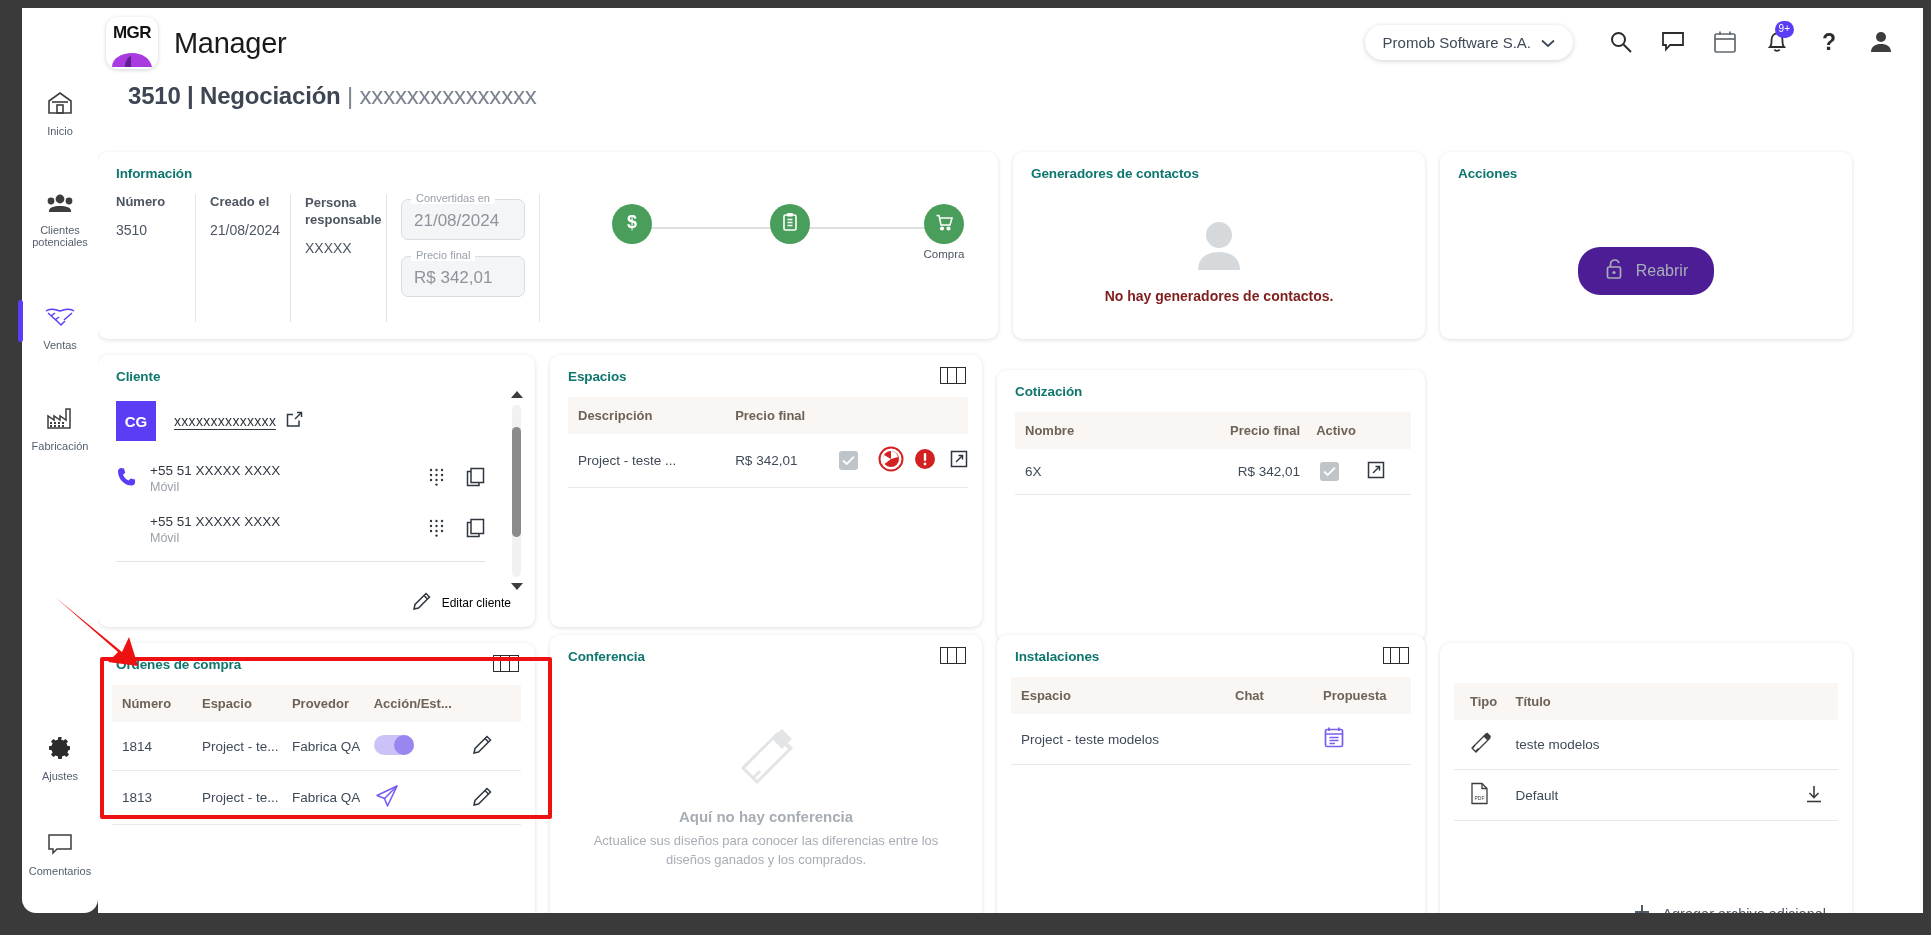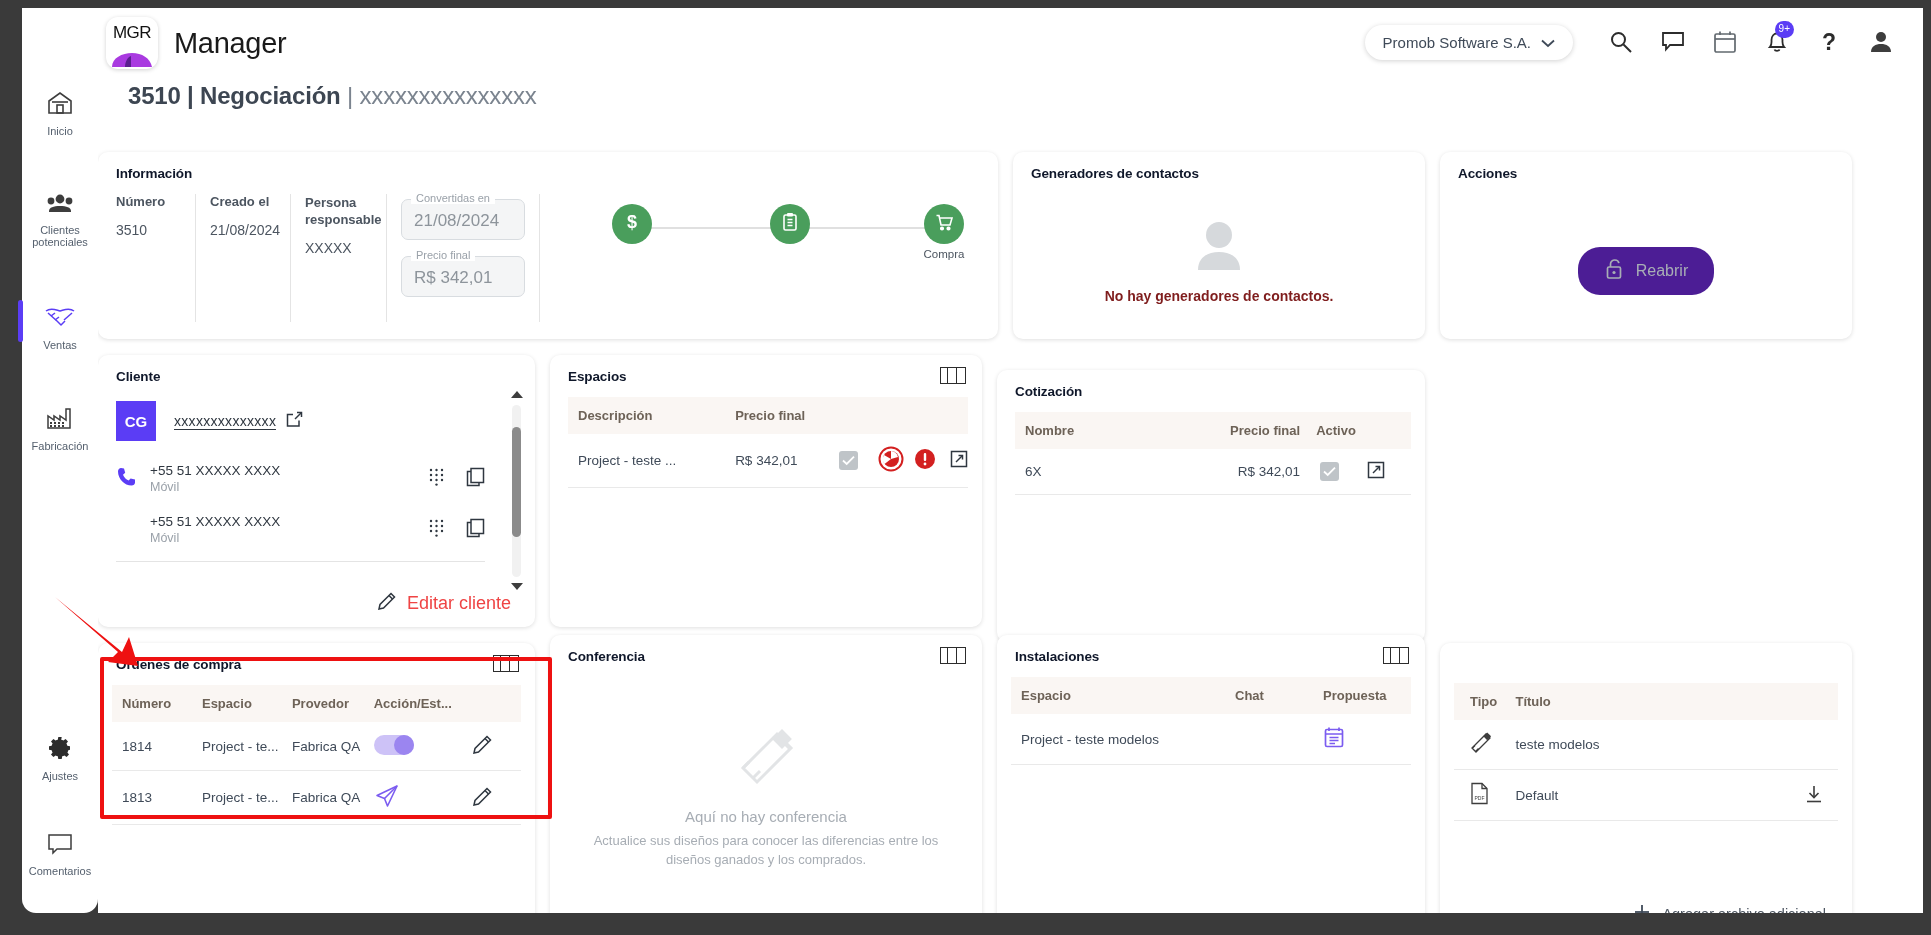--- a/index.html
+++ b/index.html
@@ -54,21 +54,21 @@
     display: flex; align-items: center; padding-left: 0px;
   }
   .brand { display: flex; align-items: center; gap: 16px; margin-left: 8px;}
   .logo {
     width: 52px; height: 52px; border-radius: 12px; background: #fff;
     box-shadow: 0 1px 4px rgba(0,0,0,.18);
     display: flex; flex-direction: column; overflow: hidden;
   }
   .logo-top {
     flex: 1; display:flex; align-items:center; justify-content:center;
-    font-weight: 400; font-size: 17px; letter-spacing: -0.5px; color: #111;
+    font-weight: 700; font-size: 17px; letter-spacing: -0.5px; color: #111;
     font-family: "Liberation Sans", sans-serif;
   }
   .logo-bot { height: 20px; position: relative; }
   .brand-name {
     font-size: 29px; color: #1a1a1a; font-weight: 400; letter-spacing: -0.3px;
   }
   .top-right { position: absolute; right: 16px; top: 12px; display: flex; align-items: center; gap: 0px; }
   .company-pill {
     display:flex; align-items:center; gap:10px;
     background:#fff; border-radius: 20px; padding: 9px 18px;
@@ -92,21 +92,21 @@
   
   .content { position: absolute; left: 0; right: 0; top: 122px; bottom: 0; padding: 0 18px 0 18px; }
   .card {
     position: absolute;
     background: #fff;
     border-radius: 10px;
     box-shadow: 0 1px 4px rgba(0,0,0,.13);
     overflow: hidden;
   }
   .card-title {
-    font-size: 13.5px; font-weight: 700; color: #0f172a; padding: 14px 0 0 18px;
+    font-size: 13.5px; font-weight: 700; color: #0f766e; padding: 14px 0 0 18px;
     letter-spacing: -0.1px;
   }
   .split-icon {
     position: absolute; top: 12px; right: 16px;
     width: 26px; height: 17px; cursor: pointer;
   }
   .split-icon i {
     position:absolute; top:0; bottom:0; border:1.6px solid #2c2c2c;
   }
   
@@ -543,21 +543,21 @@
 
         <div class="link-row" style="position:absolute; right:24px; bottom:12px;">
           <span>
             <svg width="20" height="20" viewBox="0 0 20 20">
                 <g fill="none" stroke="#2f3740" stroke-width="1.5">
               <path d="M2 18 L3 13.5 L14 2.5 L17.5 6 L6.5 17 Z"></path>
                   <path d="M12 4.5 L15.5 8"></path>
                 </g>
               </svg>
           </span>
-          <span style="font-size:18px;color:#ef4444;text-align:right;">Editar cliente</span>
+          <span style="font-size:12px;color:#000000;text-align:right;">Editar cliente</span>
         </div>
       </div>
 
       <div class="card" style="left:452px; top:225px; width:432px; height:272px;">
         <div class="card-title">Espacios</div>
         <div class="split-icon">
           <i style="left:0;  width:8px;"></i>
             <i style="left:7px; width:10px;"></i>
             <i style="left:16px; width:10px;"></i>
         </div>
@@ -743,21 +743,21 @@
             <svg width="62" height="62" viewBox="0 0 62 62">
                 <g fill="none" stroke="#e2e4e6" stroke-width="3">
               <path d="M8 44 L22 58 L56 24 L42 10 Z"></path>
                   <path d="M41 11 L55 25"></path>
               <path d="M8 44 L14 38"></path>
                   <path d="M18 54 L25 47"></path>
                 </g>
               <rect x="40" y="8" width="14" height="14" transform="rotate(45 47 15)" fill="#e2e4e6"></rect>
               </svg>
           </span>
-          <div style="font-size:15px;font-weight:400;color:#a7adb4;margin-top:18px;">Aquí no hay conferencia</div>
+          <div style="font-size:15px;font-weight:700;color:#a7adb4;margin-top:18px;">Aquí no hay conferencia</div>
           <div style="font-size:13px;color:#a7adb4;margin-top:6px;line-height:19px;">Actualice sus diseños para conocer las diferencias entre los</div>
           <div style="font-size:13px;color:#a7adb4;line-height:19px;">diseños ganados y los comprados.</div>
         </div>
       </div>
 
       <div class="card" style="left:899px; top:505px; width:428px; height:305px;">
         <div class="card-title">Instalaciones</div>
         <div class="split-icon">
           <i style="left:0;  width:8px;"></i>
             <i style="left:7px; width:10px;"></i>

